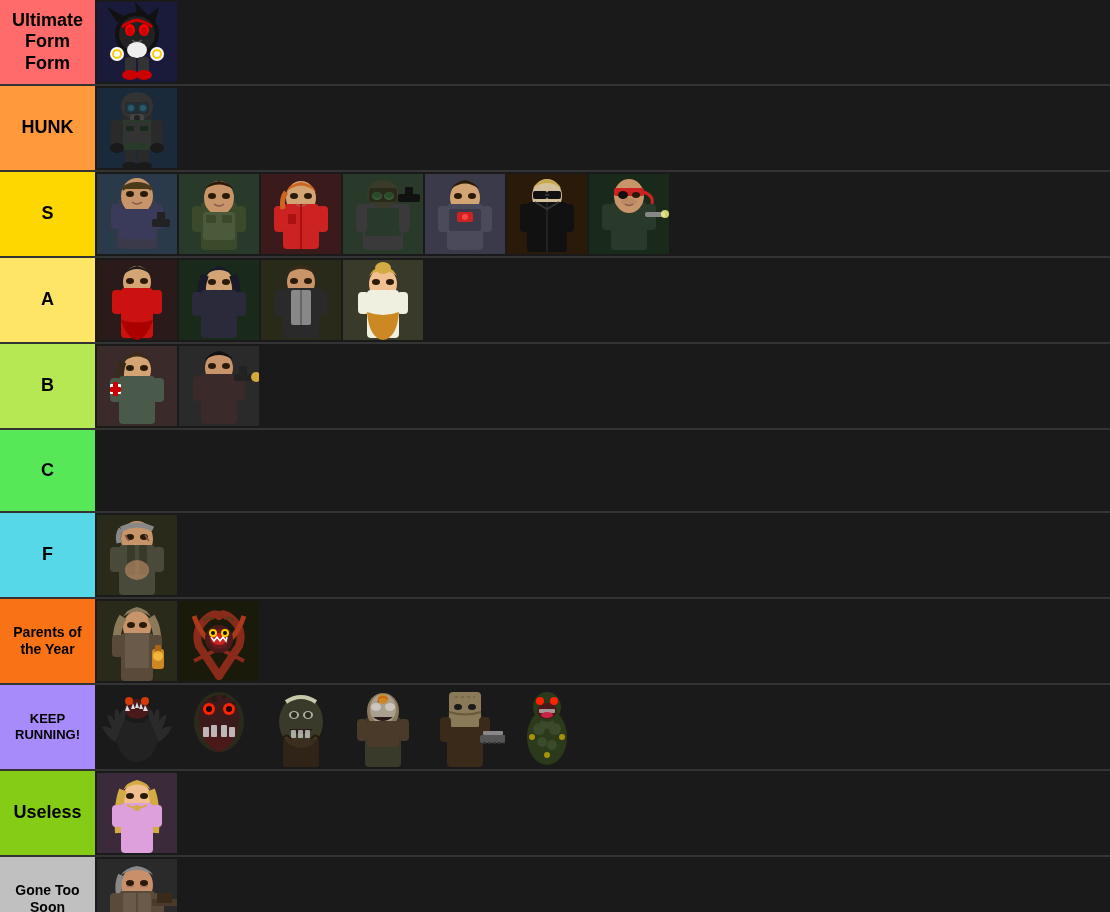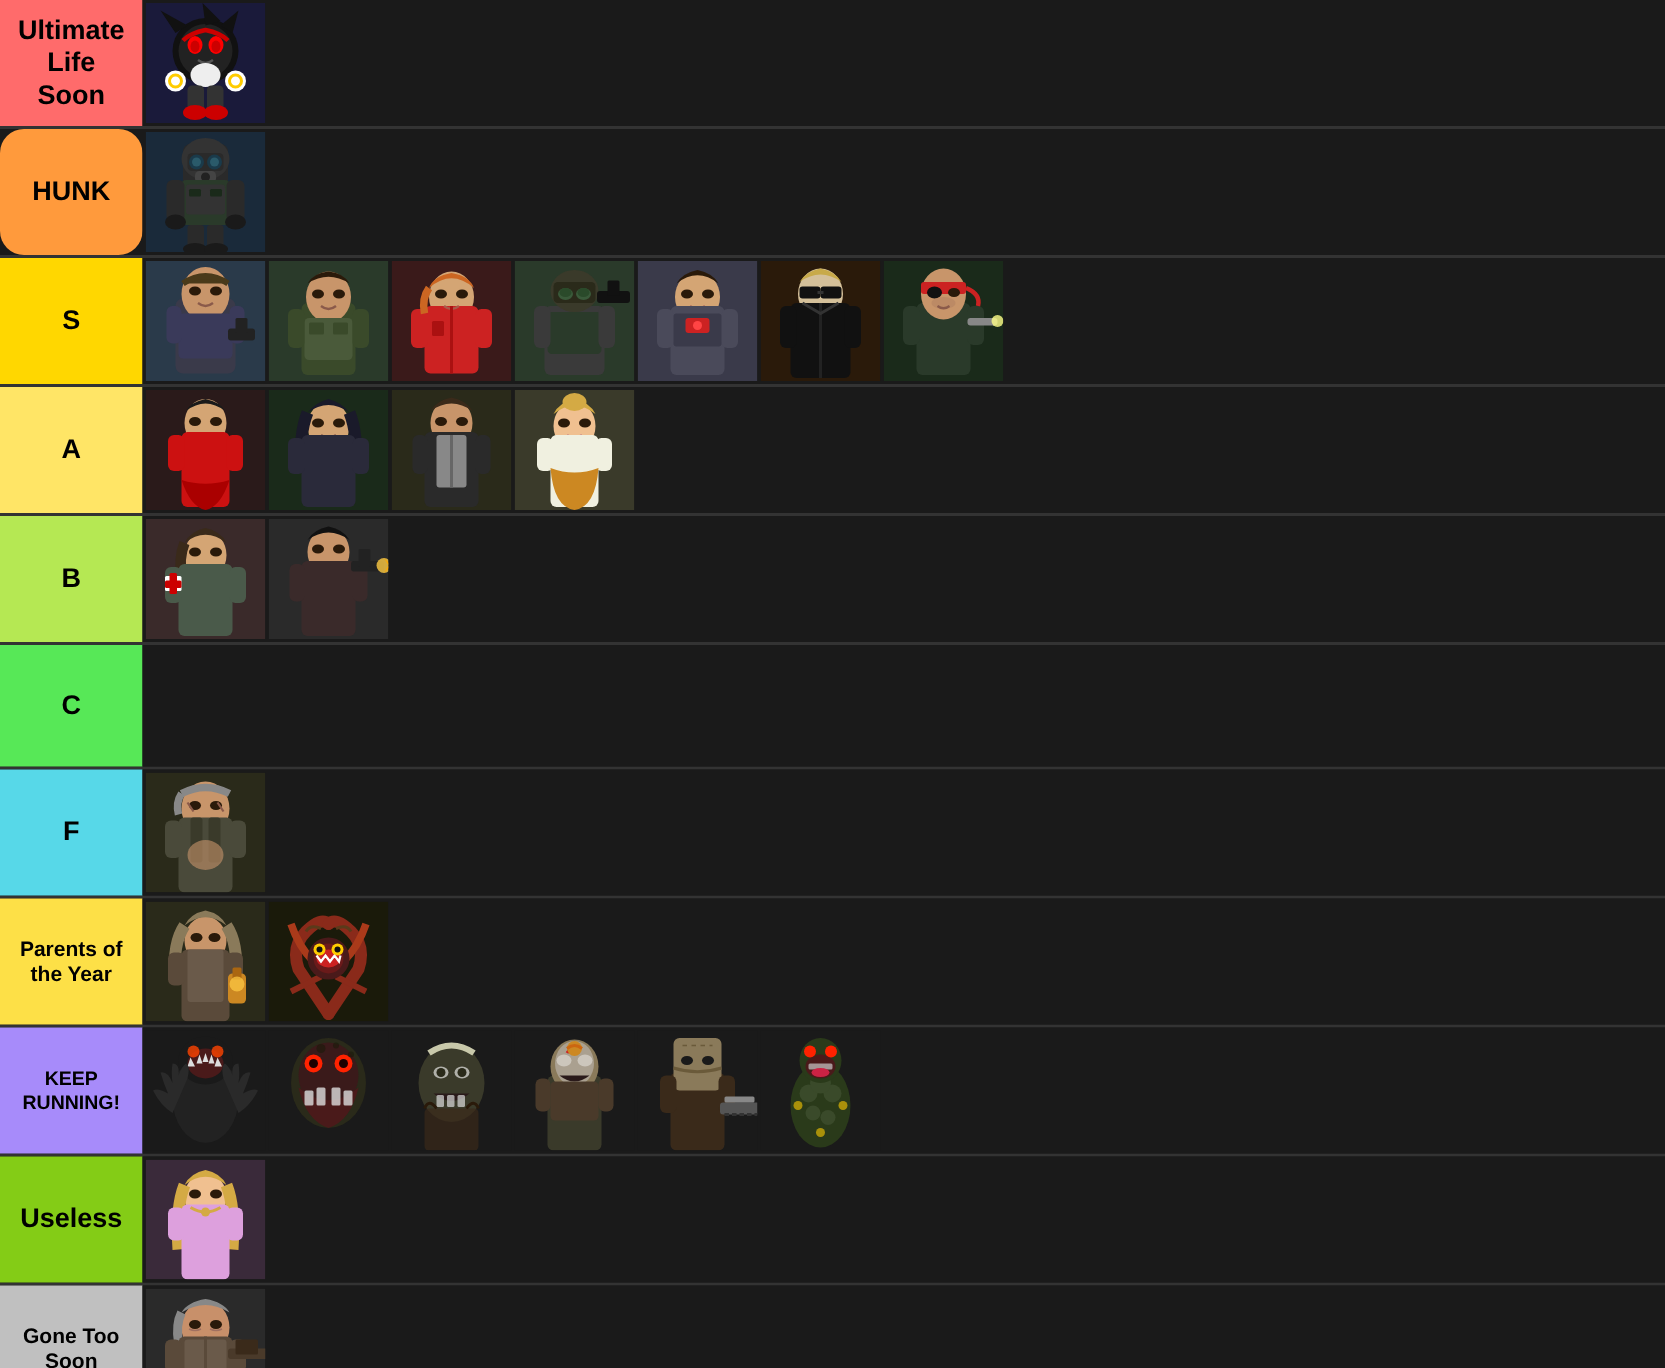--- a/index.html
+++ b/index.html
@@ -34,46 +34,46 @@
       flex: 1;
       display: flex;
       align-items: center;
       flex-wrap: wrap;
       background: #1a1a1a;
       padding: 2px;
       gap: 2px;
     }
     
     .label-ultimate { background-color: #ff6b6b; }
-    .label-hunk { background-color: #ff9a3c; border-radius: 16px; }
+    .label-hunk { background-color: #ff9a3c; }
     .label-s { background-color: #ffd700; }
     .label-a { background-color: #ffe566; }
     .label-b { background-color: #b5e853; }
     .label-c { background-color: #57e857; }
     .label-f { background-color: #57d8e8; }
-    .label-parents { background-color: #fde047; font-size: 14px; }
+    .label-parents { background-color: #f97316; font-size: 14px; }
     .label-keep { background-color: #a78bfa; font-size: 13px; }
     .label-useless { background-color: #84cc16; }
     .label-gone { background-color: #c0c0c0; font-size: 14px; }
 
     
     .char-box {
       width: 80px;
       height: 80px;
       overflow: hidden;
       position: relative;
     }
   </style>
 </head>
 <body>
 
 <div class="tier-list">
 
   <div class="tier-row" style="min-height:83px;">
-    <div class="tier-label label-ultimate">Ultimate Life Soon</div>
+    <div class="tier-label label-ultimate">Ultimate Form Form</div>
     <div class="tier-content">
       <div class="char-box">
         <svg width="80" height="80" viewBox="0 0 80 80">
           <rect width="80" height="80" fill="#1a1a3a"></rect>
 
           <circle cx="40" cy="32" r="22" fill="#111"></circle>
           <circle cx="40" cy="32" r="18" fill="#222"></circle>
 
           <polygon points="20,20 10,5 28,15" fill="#111"></polygon>
           <polygon points="40,15 38,0 50,12" fill="#111"></polygon>

